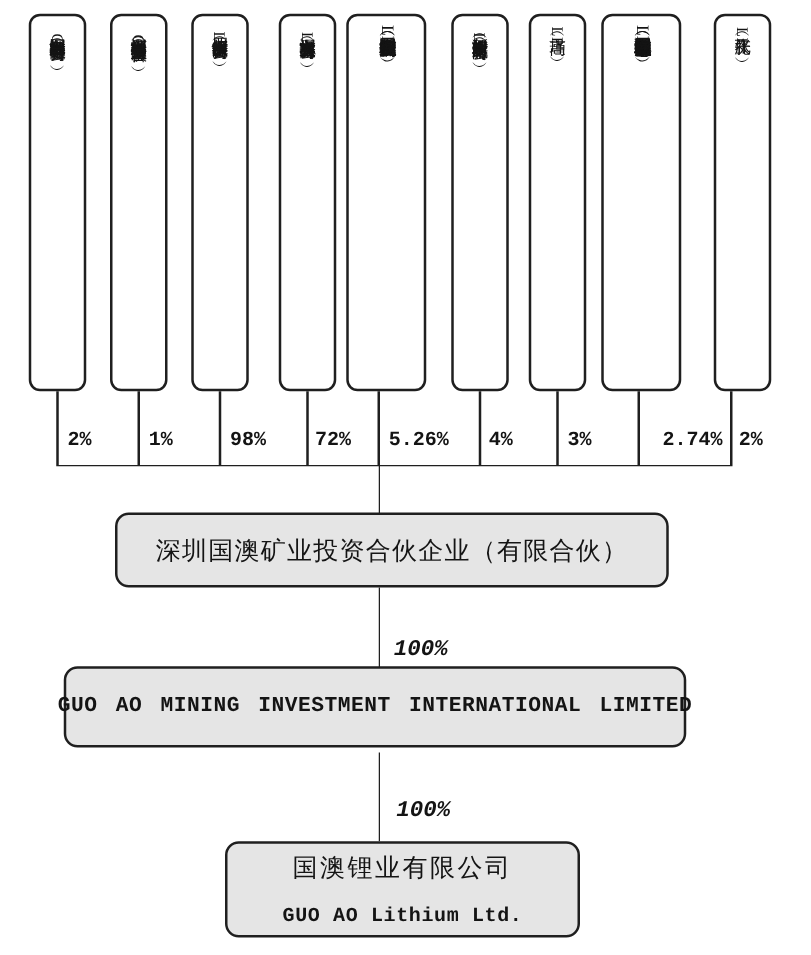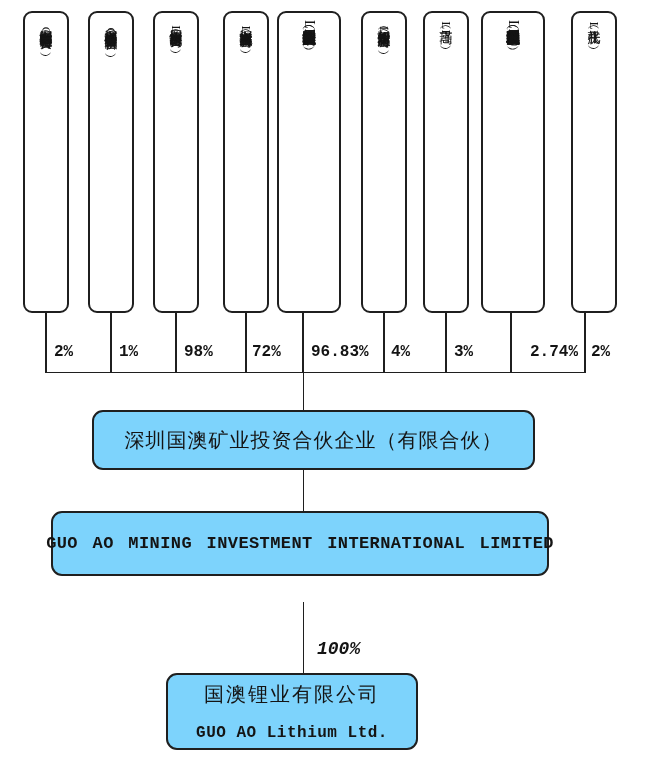--- a/index.html
+++ b/index.html
@@ -41,21 +41,21 @@
   }
   .pct100{
     position:absolute;
     font-family:"Liberation Mono",monospace;
     font-size:18px;font-weight:700;
     white-space:nowrap;color:#141414;font-style:italic;
   }
   
   .hbox{
     position:absolute;box-sizing:border-box;
-    background:#7dd3fc;
+    background:#e5e5e5;
     border:2px solid #1f1f1f;border-radius:11px;
     display:flex;flex-direction:column;
     align-items:center;justify-content:center;
   }
   .cjk-title{
     font-family:"Liberation Serif",serif;
     font-size:20px;letter-spacing:1px;
     white-space:nowrap;color:#141414;
   }
   .mono-title{
@@ -97,21 +97,21 @@
       <div class="pct" style="left: 184px;">98%</div>
       <div class="vbox" style="left: 223px; width: 46px;">
         <span class="vtext">深圳市泓兴实业投资有限公司（LP）</span>
       </div>
       <div class="vline" style="left: 245.25px; top: 313px; height: 59px;"></div>
       <div class="pct" style="left: 252px;">72%</div>
       <div class="vbox two" style="left: 277px; width: 64px;">
         <span class="vtext">深圳国鑫丰润股权投资合伙企业（有限合伙）（LP）</span>
       </div>
       <div class="vline" style="left: 302.25px; top: 313px; height: 59px;"></div>
-      <div class="pct" style="left: 311px;">96.83%</div>
+      <div class="pct" style="left: 311px;">5.26%</div>
       <div class="vbox" style="left: 361px; width: 46px;">
         <span class="vtext">新川投资管理（上海）有限公司（LP）</span>
       </div>
       <div class="vline" style="left: 383.25px; top: 313px; height: 59px;"></div>
       <div class="pct" style="left: 391px;">4%</div>
       <div class="vbox" style="left: 423px; width: 46px;">
         <span class="vtext">高瑾（LP）</span>
       </div>
       <div class="vline" style="left: 445.25px; top: 313px; height: 59px;"></div>
       <div class="pct" style="left: 454px;">3%</div>
@@ -131,25 +131,25 @@
 
   <div class="vline" style="left:302.5px;top:371.5px;height:39px;"></div>
 
   <div class="hbox" style="left:92px;top:410px;width:443px;height:60px;">
     <span class="cjk-title">深圳国澳矿业投资合伙企业（有限合伙）</span>
   </div>
 
   <div class="vline" style="left:302.5px;top:470px;height:67px;"></div>
   <div class="pct100" style="left:315px;top:510px;">100%</div>
 
-  <div class="hbox" style="left:51px;top:511px;width:498px;height:65px;">
+  <div class="hbox" style="left:51px;top:533px;width:498px;height:65px;">
     <span class="mono-title">GUO AO MINING INVESTMENT INTERNATIONAL LIMITED</span>
   </div>
 
   <div class="vline" style="left:302.5px;top:602px;height:71px;"></div>
   <div class="pct100" style="left:317px;top:639px;">100%</div>
 
-  <div class="hbox" style="left:166px;top:673px;width:252px;height:77px;justify-content:center;">
+  <div class="hbox" style="left:180px;top:673px;width:284px;height:77px;justify-content:center;">
     <span class="company-cn">国澳锂业有限公司</span>
     <span class="company-en">GUO AO Lithium Ltd.</span>
   </div>
 
 </div>
 
 </body></html>

